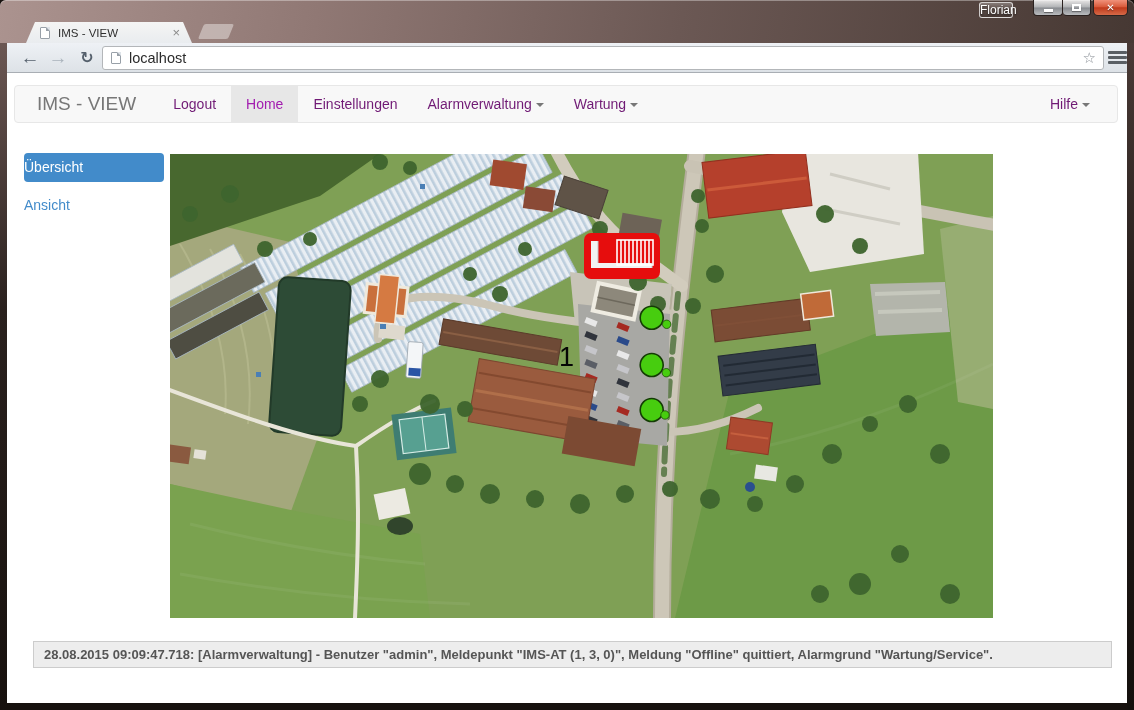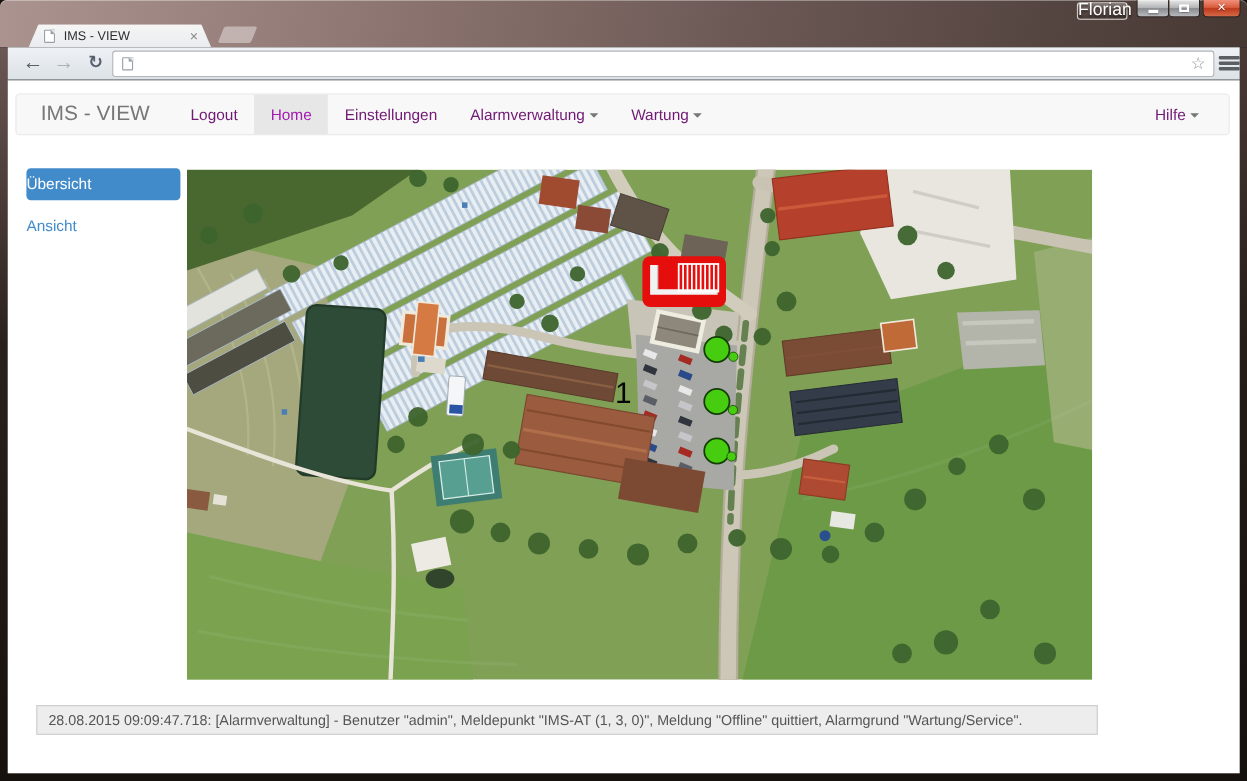--- a/index.html
+++ b/index.html
@@ -30,24 +30,24 @@
     clip-path: polygon(9px 0, calc(100% - 9px) 0, 100% 100%, 0 100%);
     display:flex; align-items:center; padding:0 12px 0 14px;
   }
   .tab-title{ font-size:11.5px; color:#2f2f2f; flex:1; white-space:nowrap; overflow:hidden; }
   .tab-close{ font-size:13px; color:#8a8a8a; line-height:1; cursor:default; }
   .newtab{
     position:absolute; left:201px; top:24px; width:30px; height:15px;
     background: rgba(228,220,218,.55); transform: skewX(-22deg); border-radius:2px;
   }
   .user-badge{
-    position:absolute; left:979px; top:2px; width:46px; height:16px;
+    position:absolute; left:979px; top:2px; width:34px; height:16px;
     border:1px solid rgba(255,255,255,.75); border-radius:3px;
     background: linear-gradient(rgba(255,255,255,.30),rgba(255,255,255,.06) 50%,rgba(0,0,0,.12));
-    color:#fff; font-size:16px; text-align:center; line-height:14px;
+    color:#fff; font-size:12px; text-align:center; line-height:14px;
     text-shadow:0 1px 2px rgba(0,0,0,.6);
   }
   .win-buttons{ position:absolute; left:1033px; top:0; display:flex; }
   .win-btn{
     height:16px; border:1px solid #2a2220; border-top:none;
     display:flex; align-items:center; justify-content:center;
     background: linear-gradient(rgba(255,255,255,.88),rgba(198,204,208,.82) 48%,rgba(152,160,167,.78) 52%,rgba(206,211,215,.85));
   }
   .win-btn.min{ width:30px; border-radius:0 0 4px 4px; }
   .win-btn.max{ width:28px; border-left:none; border-radius:0 0 4px 4px; }
@@ -109,23 +109,23 @@
   .side-item.active{ background:var(--accent,#428bca); color:#fff; }
 
   .map{ position:absolute; left:163px; top:81px; width:823px; height:464px; overflow:hidden; }
   .map svg{ display:block; }
 
   .marker-big{ fill:var(--sensor-ok,#47cd0f); stroke:#143c05; stroke-width:1.6; }
   .marker-dot{ fill:var(--sensor-ok,#47cd0f); stroke:#1d4d08; stroke-width:.8; }
   .gate-rect{ fill:var(--alarm,#e60d0d); }
 
   .statusbar{
-    position:absolute; left:26px; top:568px; width:965px; height:27px;
+    position:absolute; left:26px; top:568px; width:1079px; height:27px;
     background:#ededed; border:1px solid #cccccc; border-radius:0;
-    font-size:13px; color:#555; line-height:25px; padding:0 10px; white-space:nowrap; overflow:hidden;
+    font-size:13px; color:#555; line-height:25px; padding:0 10px; white-space:nowrap; overflow:hidden;font-weight:bold;
   }
 </style>
 </head>
 <body>
 
 <div id="window">
 
   <div class="titlebar">
     <div class="tab">
       <span class="doc-icon"></span>
@@ -146,20 +146,21 @@
   </div>
   <div class="frame-left"></div>
   <div class="frame-right"></div>
 
   <div class="toolbar">
     <div class="nav-btn back">←</div>
     <div class="nav-btn fwd">→</div>
     <div class="nav-btn reload">↻</div>
     <div class="addressbar">
       <span class="doc-icon"></span>
+      <input type="text" value="localhost" style="">
       <span class="star">☆</span>
     </div>
     <div class="menu-btn">
         <i></i>
         <i></i>
         <i></i>
       </div>
   </div>
 
   <div class="content">

